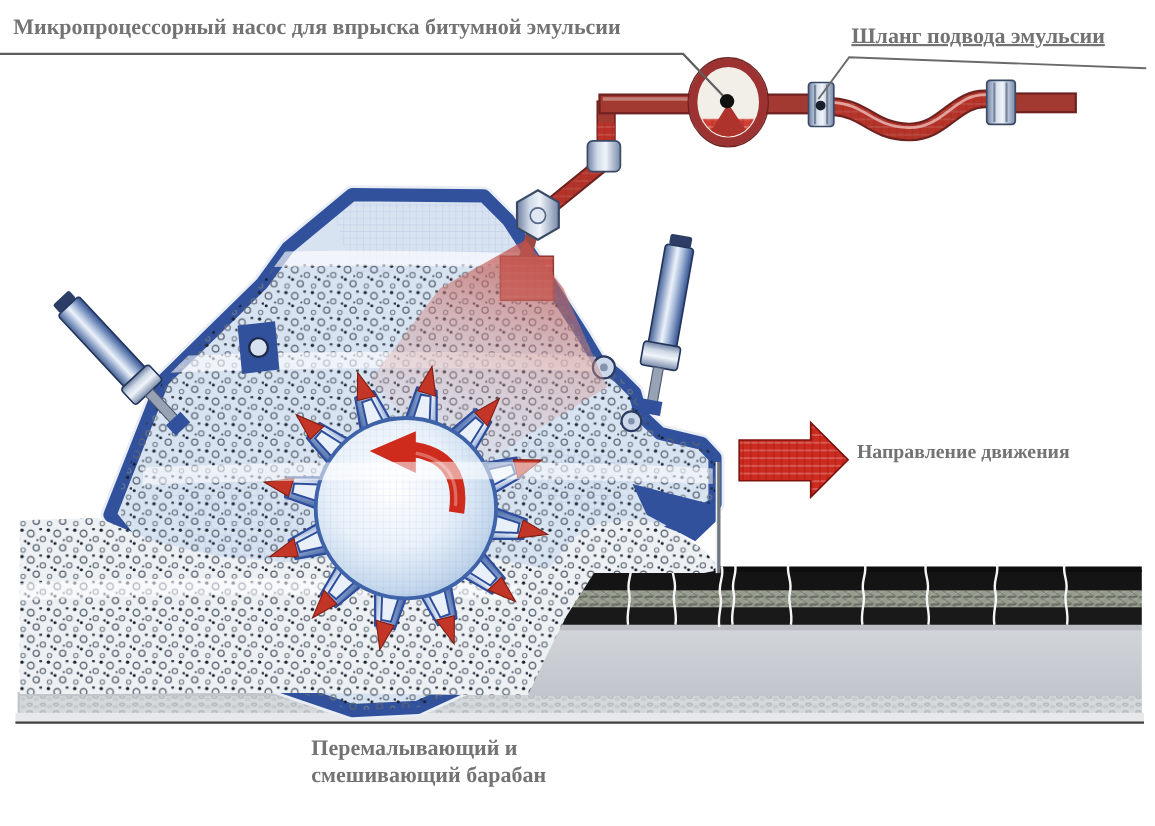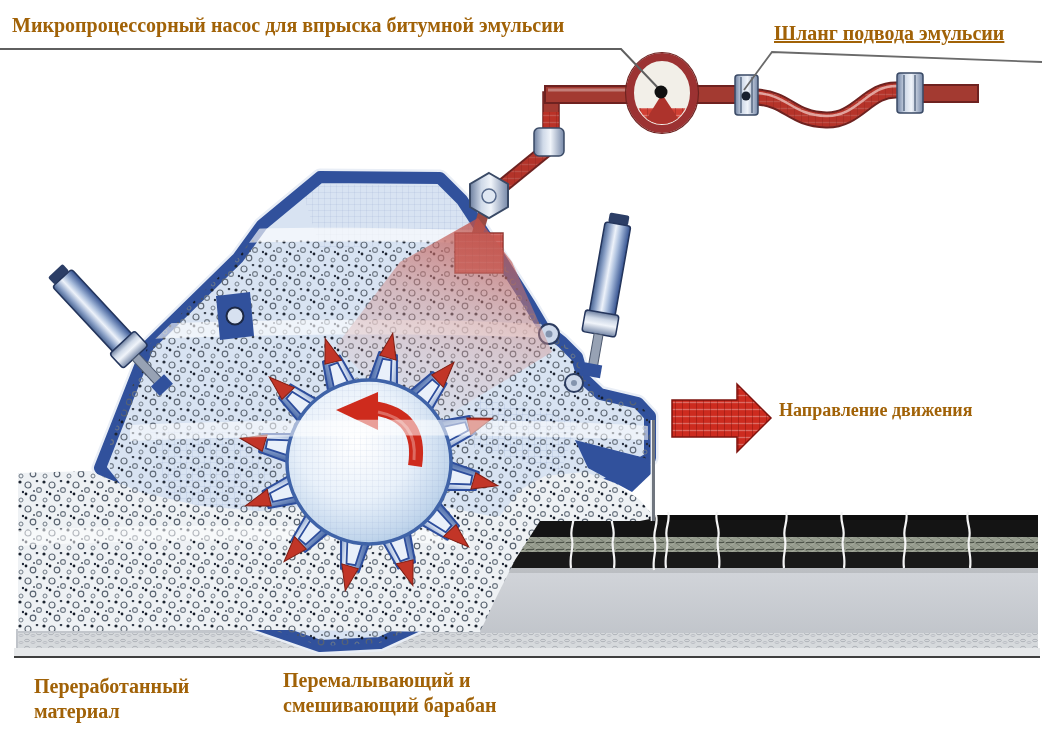--- a/index.html
+++ b/index.html
@@ -1,19 +1,19 @@
 <!DOCTYPE html>
 <html><head>
 <meta charset="utf-8">
 <style>
   html,body{margin:0;padding:0;background:#ffffff;}
   #stage{position:relative;width:1050px;height:751px;background:#ffffff;overflow:hidden;
          font-family:"Liberation Serif","DejaVu Serif",serif;}
   #stage svg{position:absolute;left:0;top:0;}
-  .lbl{position:absolute;font-weight:bold;font-size:20px;line-height:1.25;color:#a16207;white-space:nowrap;}
+  .lbl{position:absolute;font-weight:bold;font-size:20px;line-height:1.25;color:#737373;white-space:nowrap;}
   .lbl.wrap{white-space:normal;}
   #lbl-pump{left:12px;top:13px;font-size:20px;}
   #lbl-hose{left:774px;top:21px;text-decoration:underline;}
   #lbl-direction{left:779px;top:399px;font-size:18px;}
   #lbl-recycled{left:34px;top:674px;width:190px;}
   #lbl-drum{left:283px;top:668px;width:218px;}
   #lbl-old{left:654px;top:675px;}
 </style>
 </head>
 <body>
@@ -255,16 +255,15 @@
   <polyline points="0,49 621,49 661,91" fill="none" stroke="#5f5f5f" stroke-width="2"></polyline>
   <circle cx="661" cy="92" r="6.5" fill="#101010"></circle>
   <polyline points="1042,62 772,52 744,90" fill="none" stroke="#6a6a6a" stroke-width="1.8"></polyline>
 
   <polygon points="672,400 737,400 737,384 771,418 737,452 737,437 672,437" fill="url(#redhatch)" stroke="#7e130e" stroke-width="1.5"></polygon>
 </svg>
 
 <div class="lbl" id="lbl-pump">Микропроцессорный насос для впрыска битумной эмульсии</div>
 <div class="lbl" id="lbl-hose">Шланг подвода эмульсии</div>
 <div class="lbl" id="lbl-direction">Направление движения</div>
-<div class="lbl wrap" id="lbl-recycled">Переработанный материал</div>
 <div class="lbl wrap" id="lbl-drum">Перемалывающий и смешивающий барабан</div>
 
 </div>
 
 </body></html>

